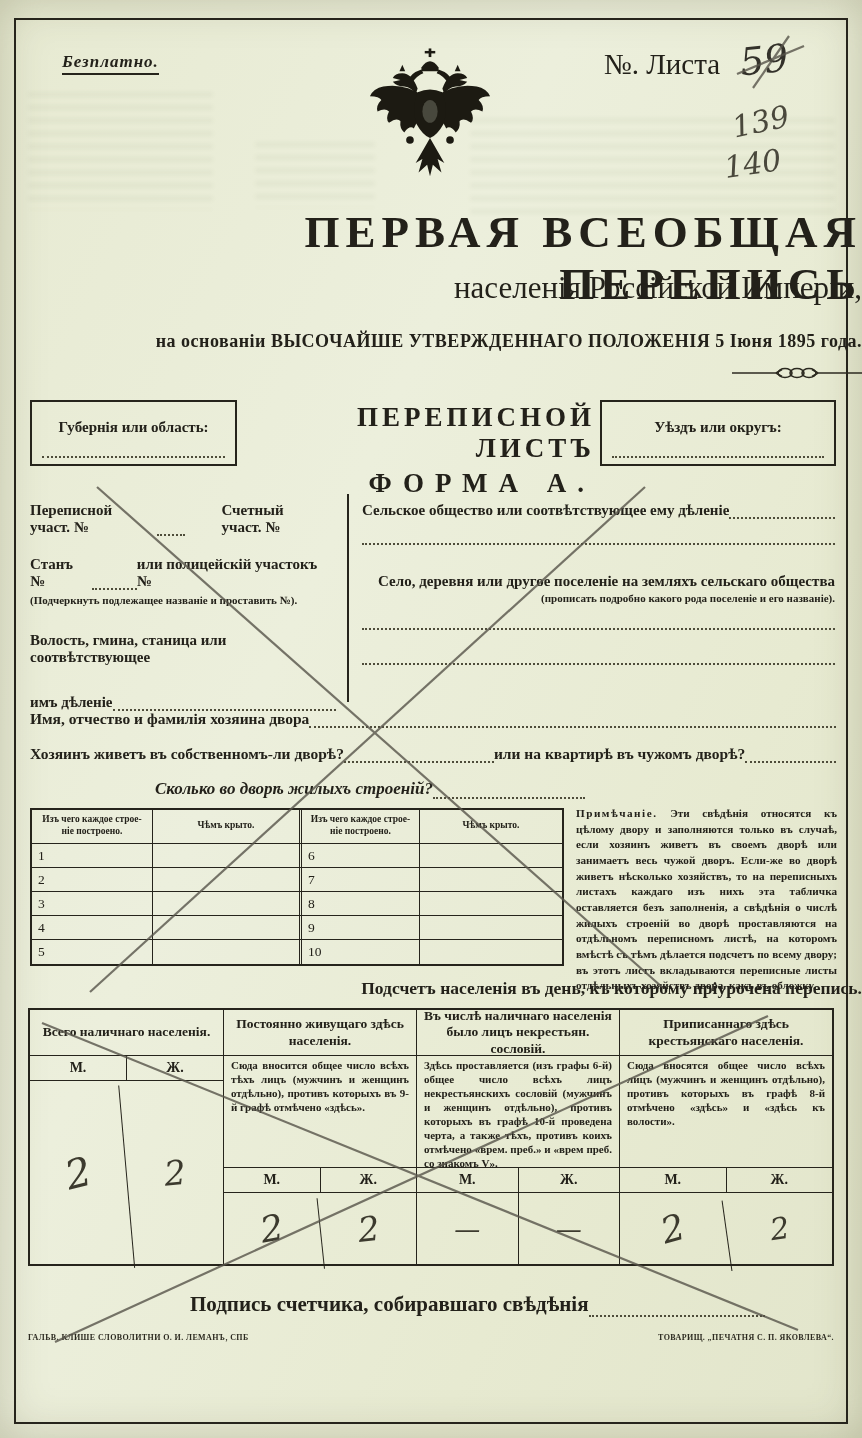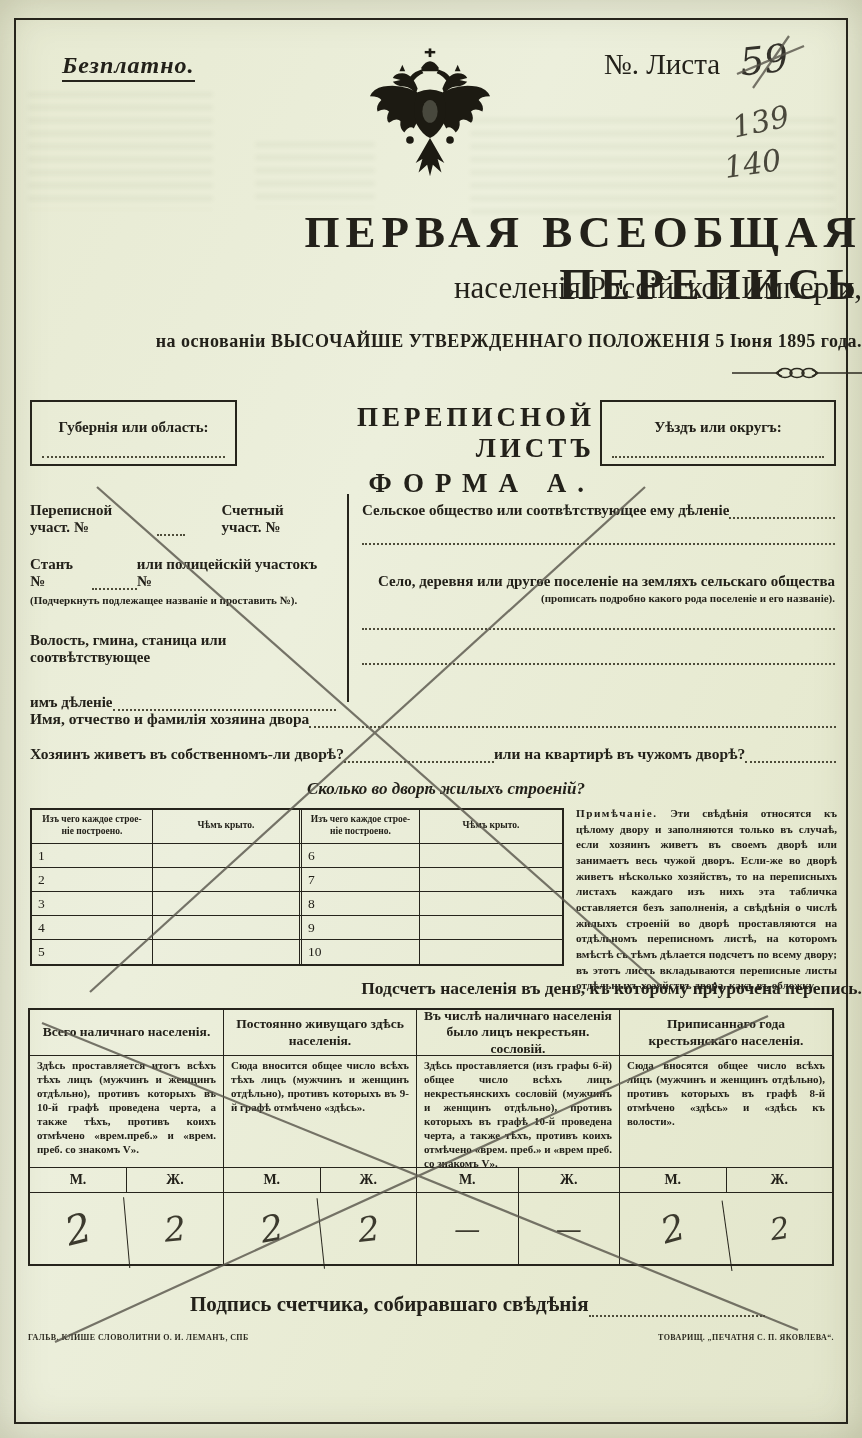--- a/index.html
+++ b/index.html
@@ -13,21 +13,21 @@
   }
   .abs { position:absolute; }
   .b { font-weight:bold; }
   .center { text-align:right; }
   .frame { position:absolute; left:14px; top:18px; right:14px; bottom:14px;
            border:2.5px solid #26241c; pointer-events:none; }
   .bleed { position:absolute;
     background:repeating-linear-gradient(180deg, rgba(100,110,75,.13) 0 5px, transparent 5px 13px);
     filter:blur(2px); opacity:.45; pointer-events:none; }
 
-  .free { font-size:24px; font-weight:bold; font-style:italic;
+  .free { font-size:17px; font-weight:bold; font-style:italic;
           border-bottom:2.5px solid #26241c; padding-bottom:2px; letter-spacing:1px; }
   .sheetlbl { font-size:29px; }
   .hw { font-family:"DejaVu Serif",serif; font-style:italic; color:#3c3a2e; }
   .hand-59 { font-size:38px; transform:rotate(-6deg); color:#33312a; }
   .hand-num { font-size:30px; color:#4a483c; }
 
   .main-title { width:862px; font-size:45px; font-weight:bold; letter-spacing:6px; }
   .sub-title  { width:862px; font-size:31px; }
   .basis      { width:862px; font-size:18px; font-weight:bold; letter-spacing:.5px; }
 
@@ -194,21 +194,21 @@
     <span>Имя, отчество и фамилія хозяина двора</span>
     <span class="dots grow"></span>
   </div>
   <div class="abs frow" style="left:30px;top:745px;width:806px;font-size:15.5px;">
     <span>Хозяинъ живетъ въ собственномъ-ли дворѣ?</span>
     <span class="dots" style="width:150px;"></span>
     <span>или на квартирѣ въ чужомъ дворѣ?</span>
     <span class="dots grow"></span>
   </div>
 
-  <div class="abs bquestion" style="left:155px;top:779px;width:430px;flex-direction:column;">
+  <div class="abs bquestion" style="left:155px;top:779px;width:430px;">
     <span>Сколько во дворѣ жилыхъ строеній?</span>
     <span class="dots grow"></span>
   </div>
 
   <div class="abs btable" style="left:30px;top:808px;width:534px;">
     <div class="bh pre">Изъ чего каждое строе-
 ніе построено.</div>
     <div class="bh" style="padding-top:10px;">Чѣмъ крыто.</div>
     <div class="bh pre dbl">Изъ чего каждое строе-
 ніе построено.</div>
@@ -239,21 +239,20 @@
   <p class="abs note" style="left:576px;top:806px;width:261px;">
     <span class="nlabel">Примѣчаніе.</span>
     <span>Эти свѣдѣнія относятся къ цѣлому двору и заполняются только въ случаѣ, если хозяинъ живетъ въ своемъ дворѣ или занимаетъ весь чужой дворъ. Если-же во дворѣ живетъ нѣсколько хозяйствъ, то на переписныхъ листахъ каждаго изъ нихъ эта табличка оставляется безъ заполненія, а свѣдѣнія о числѣ жилыхъ строеній во дворѣ проставляются на отдѣльномъ переписномъ листѣ, на которомъ вмѣстѣ съ тѣмъ дѣлается подсчетъ по всему двору; въ этотъ листъ вкладываются переписные листы отдѣльныхъ хозяйствъ двора, какъ въ обложку.</span>
   </p>
 
   <div class="abs ctitle center" style="left:0;top:978px;">Подсчетъ населенія въ день, къ которому пріурочена перепись.</div>
 
   <div class="abs ctable" style="left:28px;top:1008px;width:806px;">
     <div class="cg" style="width:193px;">
       <div class="cg-head">Всего наличнаго населенія.</div>
-      <div class="cg-desc">Здѣсь проставляется итогъ всѣхъ тѣхъ лицъ (мужчинъ и женщинъ отдѣльно), противъ которыхъ въ 10-й графѣ проведена черта, а также тѣхъ, противъ коихъ отмѣчено «врем.преб.» и «врем. преб. со знакомъ V».</div>
       <div class="cg-mzh">
         <div>М.</div>
         <div>Ж.</div>
       </div>
       <div class="cg-vals">
         <div class="hw" style="font-size:40px;transform:rotate(-14deg);">2</div>
         <div class="hw" style="font-size:34px;transform:rotate(-5deg);">2</div>
       </div>
     </div>
     <div class="cg" style="width:193px;">
@@ -274,21 +273,21 @@
       <div class="cg-mzh">
         <div>М.</div>
         <div>Ж.</div>
       </div>
       <div class="cg-vals">
         <div class="hw" style="font-size:26px;">—</div>
         <div class="hw" style="font-size:26px;">—</div>
       </div>
     </div>
     <div class="cg" style="width:213px;">
-      <div class="cg-head">Приписаннаго года крестьянскаго населенія.</div>
+      <div class="cg-head">Приписаннаго здѣсь крестьянскаго населенія.</div>
       <div class="cg-desc">Сюда вносятся общее число всѣхъ лицъ (мужчинъ и женщинъ отдѣльно), противъ которыхъ въ графѣ 8-й отмѣчено «здѣсь» и «здѣсь къ волости».</div>
       <div class="cg-mzh">
         <div>М.</div>
         <div>Ж.</div>
       </div>
       <div class="cg-vals">
         <div class="hw" style="font-size:36px;transform:rotate(-16deg);">2</div>
         <div class="hw" style="font-size:30px;transform:rotate(-8deg);">2</div>
       </div>
     </div>

